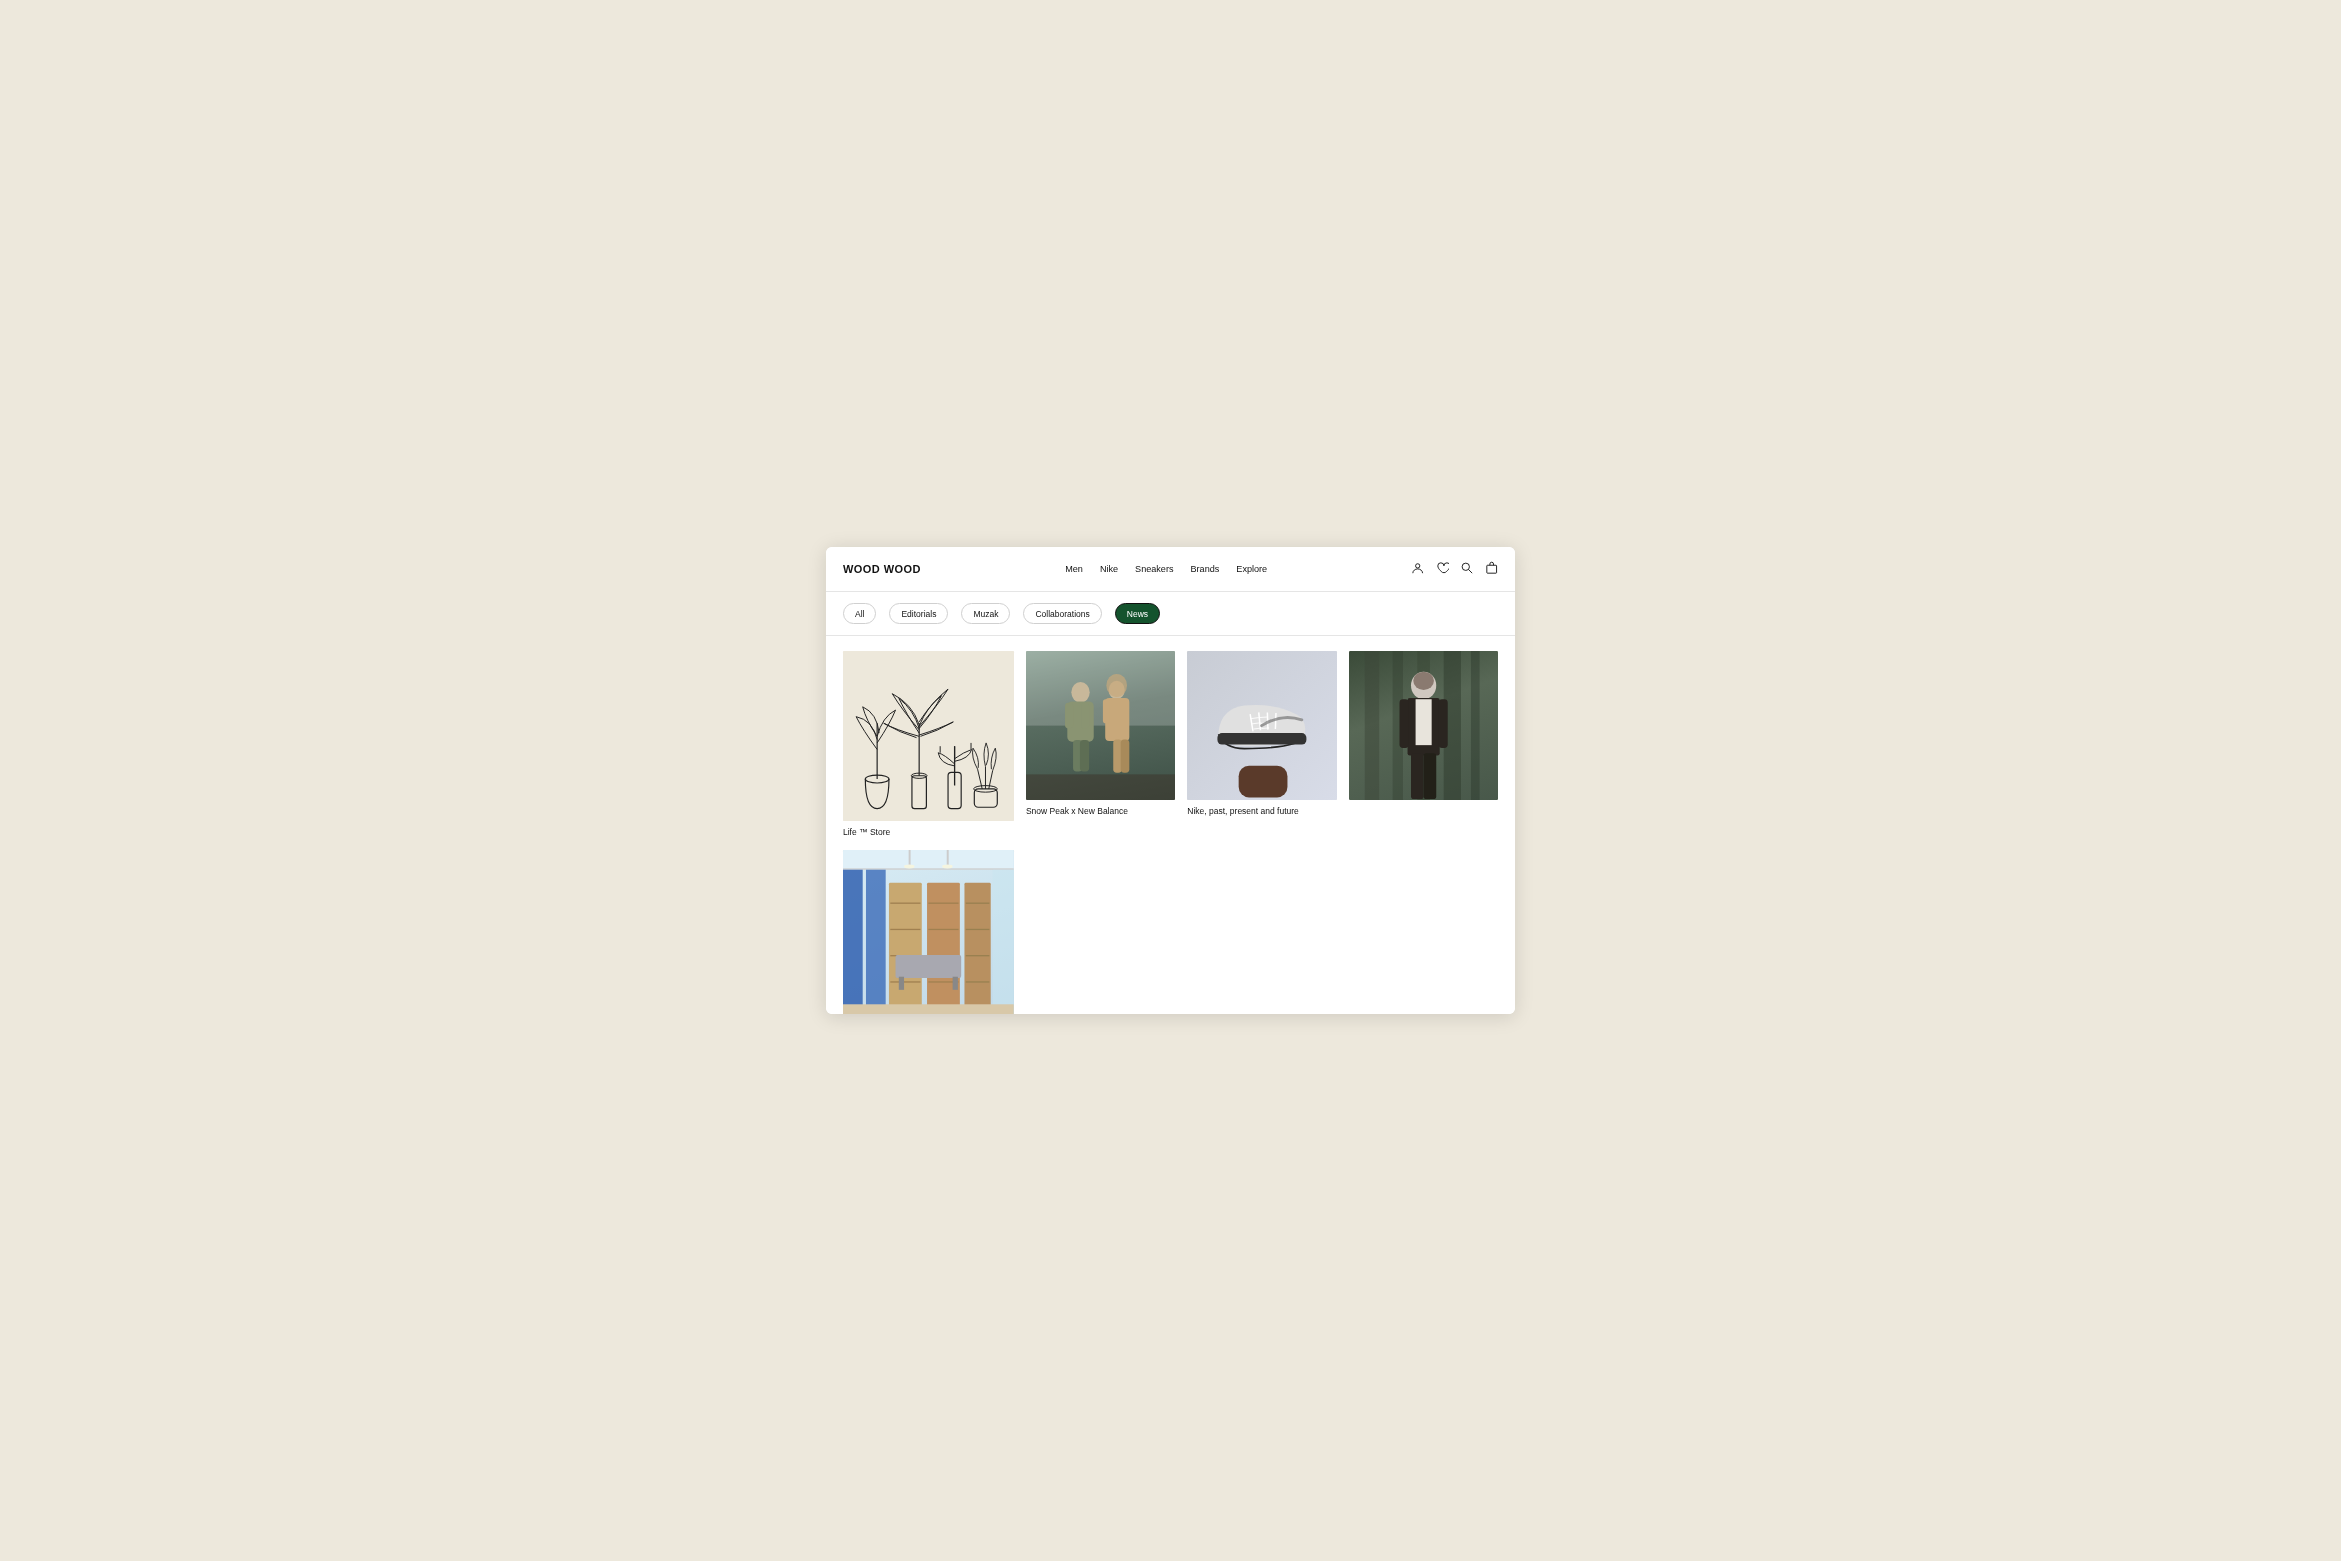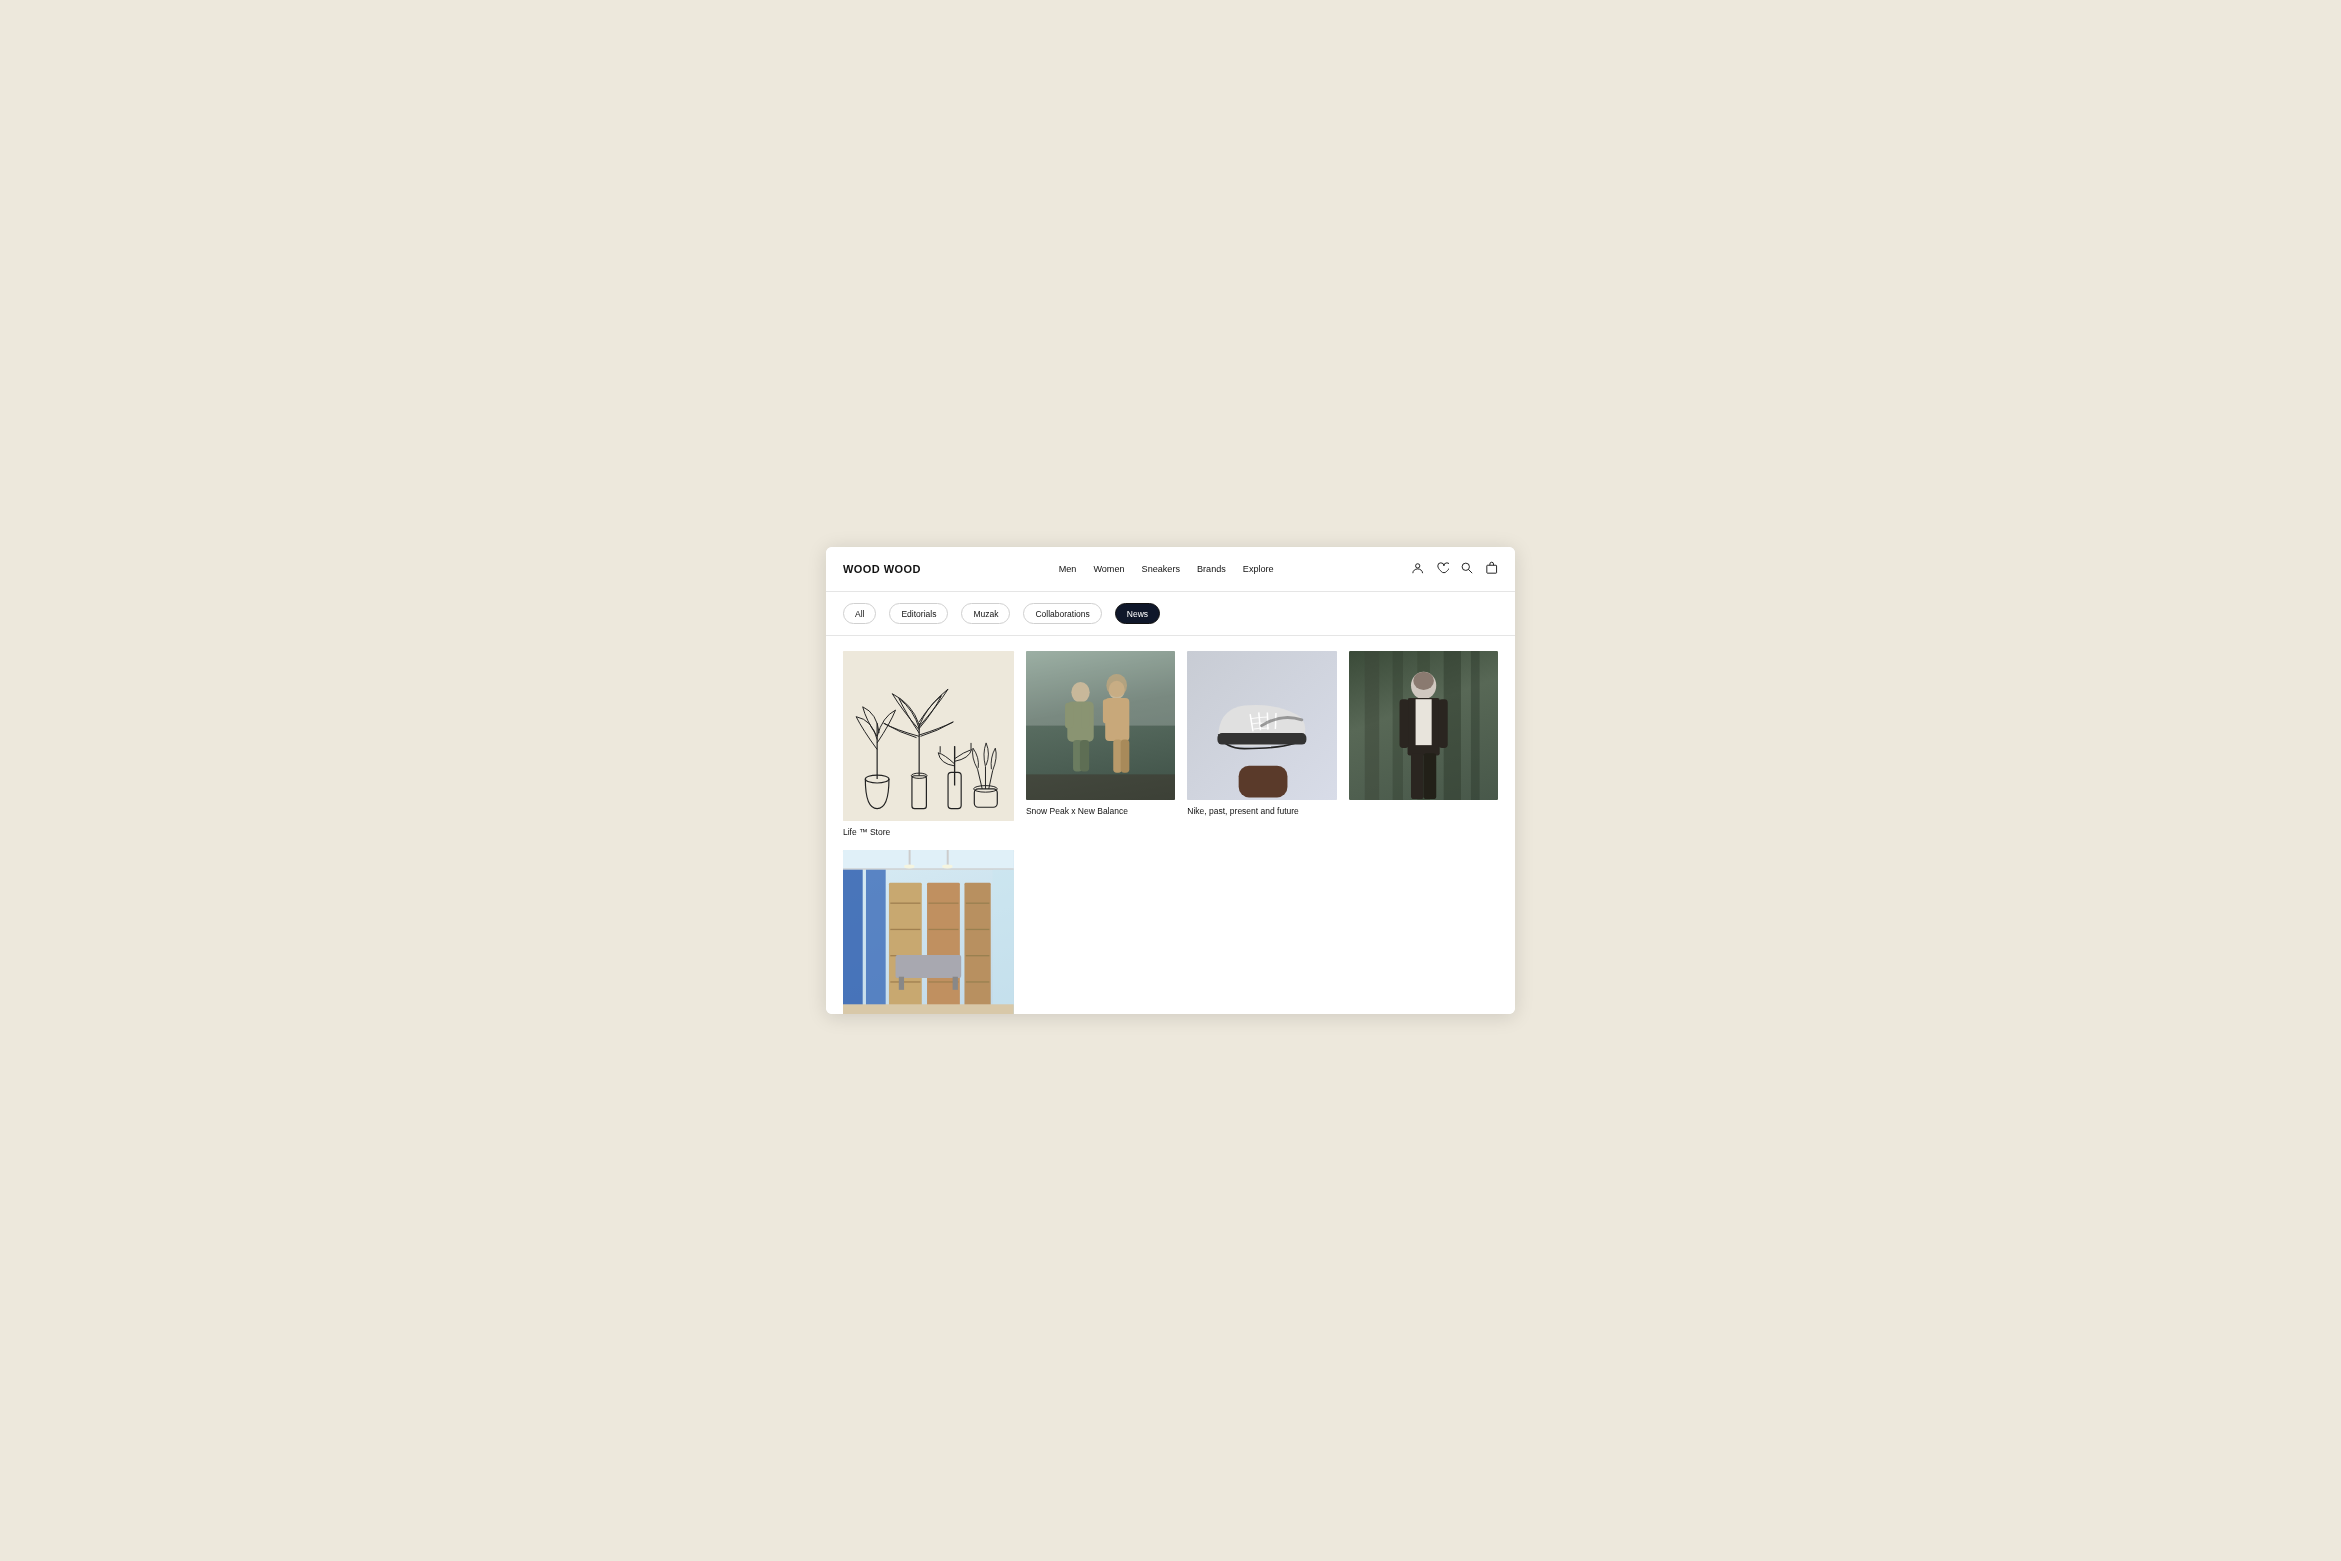--- a/index.html
+++ b/index.html
@@ -68,21 +68,21 @@
       border-radius: 12.2px;
       border: 0.9px solid #d0d0d0;
       background: #fff;
       font-size: 8.5px;
       color: #111;
       cursor: pointer;
       font-family: inherit;
       transition: background 0.15s;
     }
     .filter-btn.active {
-      background: #0f172a;
+      background: #14532d;
       color: #fff;
       border-color: #111;
     }
     
     .main-content {
       padding: 14.6px 17px 19.5px 17px;
       background: #fff;
     }
     .grid {
       display: grid;
@@ -126,21 +126,21 @@
   </style>
 </head>
 <body>
 
 <div class="browser-window">
 
   <header class="header">
     <div class="logo">WOOD WOOD</div>
     <nav class="nav-links">
       <span>Men</span>
-      <span>Women</span>
+      <span>Nike</span>
       <span>Sneakers</span>
       <span>Brands</span>
       <span>Explore</span>
     </nav>
     <div class="header-icons">
       <span class="icon">
         <svg width="13.4" height="13.4" viewBox="0 0 22 22" fill="none" stroke="#111" stroke-width="1.5">
           <circle cx="11" cy="8" r="3.5"></circle>
           <path d="M3 20c0-4 3.6-7 8-7s8 3 8 7"></path>
         </svg>

